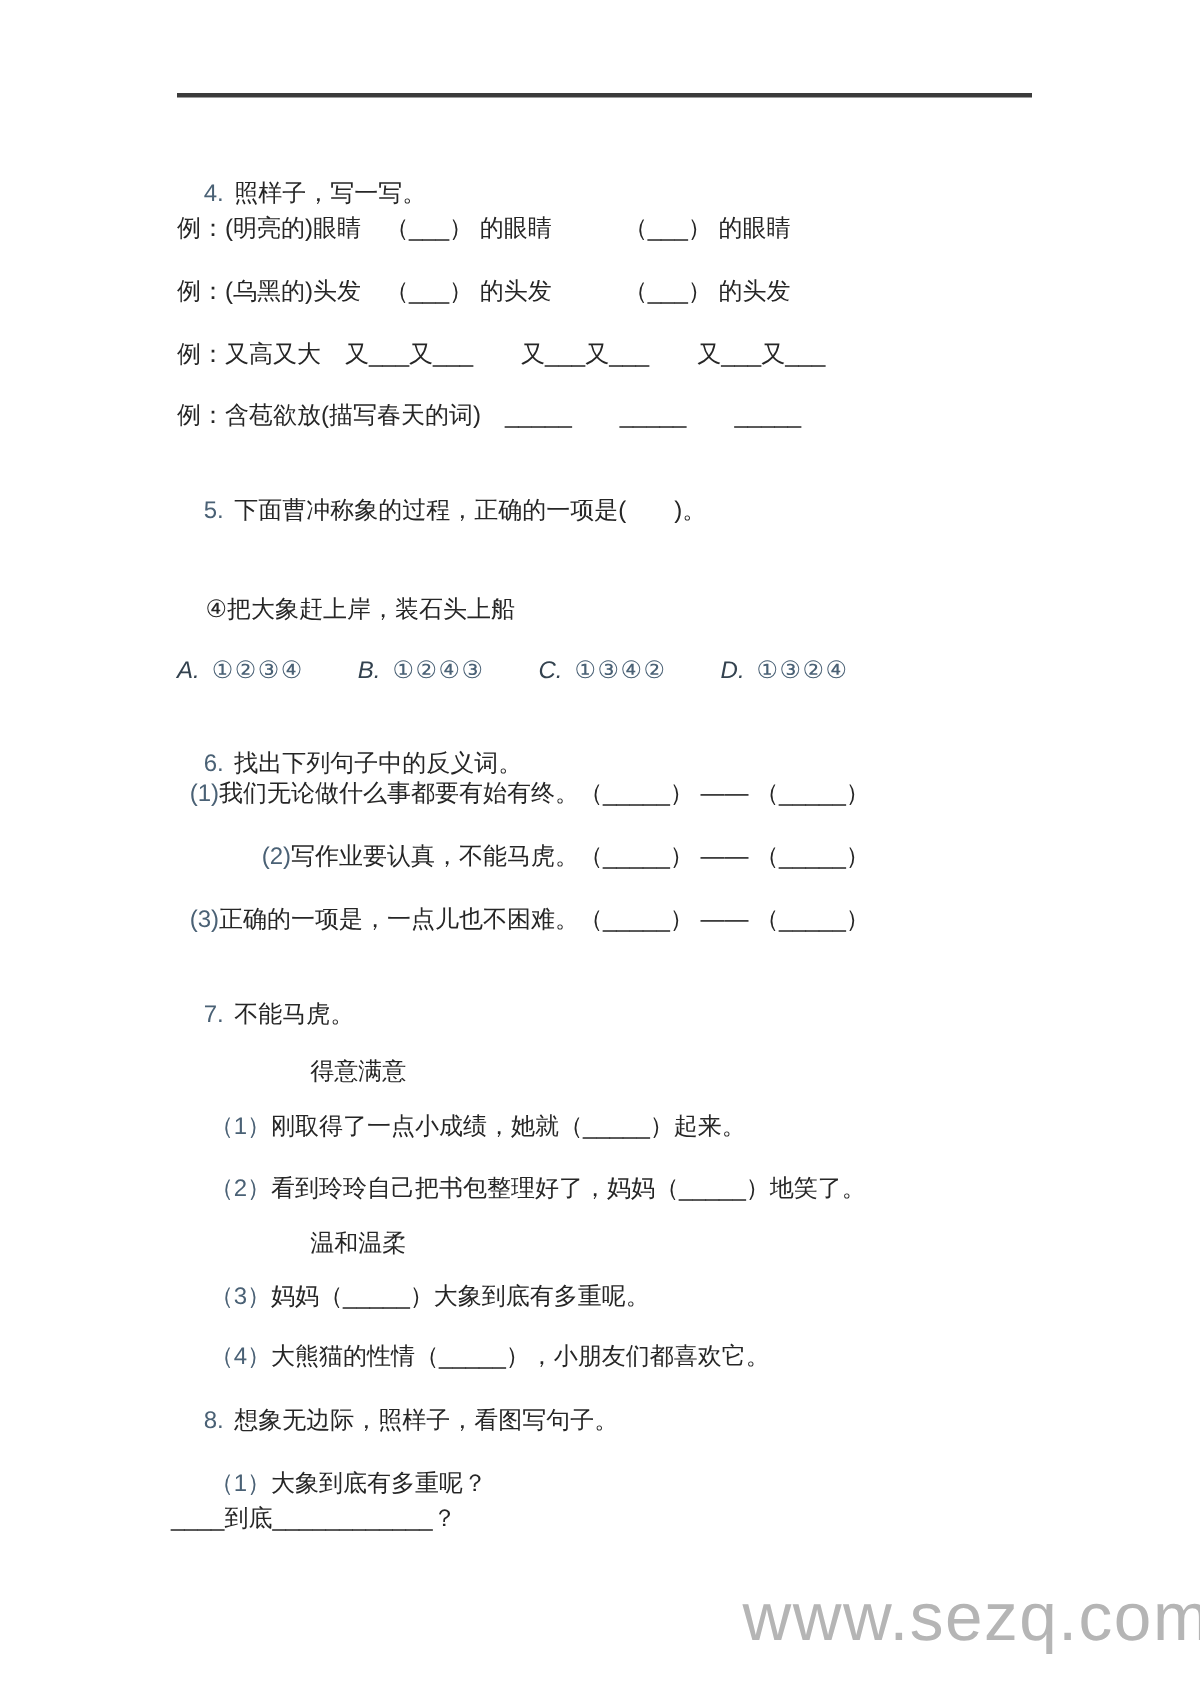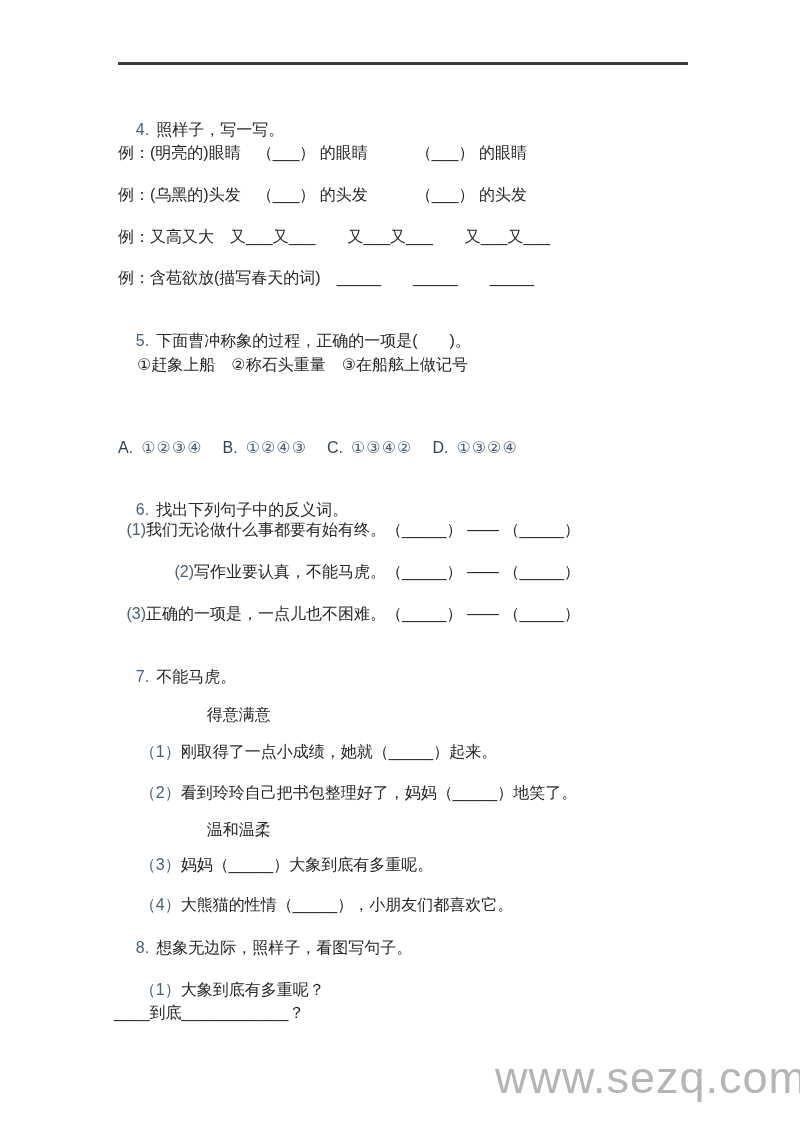--- a/index.html
+++ b/index.html
@@ -17,21 +17,21 @@
   .num-sm{color:#4a6175;white-space:pre;}
   
   .r-q4t{top:101px}
   .r-q4e1{top:143px}
   .r-q4e2{top:185px}
   .r-q4e3{top:227px}
   .r-q4e4{top:268px}
   .r-q5t{top:312px}
   .r-q5s1{top:355px}
   .r-q5s2{top:397px}
-  .r-q5o{top:438px;display:flex;gap:20px;}
+  .r-q5o{top:438px;display:flex;gap:36px;font-style:italic;}
   .r-q6t{top:481px}
   .r-q6i1{top:520px}
   .r-q6i2{top:562px}
   .r-q6i3{top:604px}
   .r-q7t{top:648px}
   .r-q7p1{top:686px}
   .r-q7i1{top:723px}
   .r-q7i2{top:764px}
   .r-q7p2{top:801px}
   .r-q7i3{top:836px}
@@ -62,21 +62,21 @@
     <span class="num">4.</span><span>照样子，写一写。</span>
   </div>
   <div class="line r-q4e1">例：(明亮的)眼睛　（___） 的眼睛　　　（___） 的眼睛</div>
   <div class="line r-q4e2">例：(乌黑的)头发　（___） 的头发　　　（___） 的头发</div>
   <div class="line r-q4e4">例：含苞欲放(描写春天的词)　_____　　_____　　_____</div>
   <div class="line r-q4e3">例：又高又大　又___又___　　又___又___　　又___又___</div>
 
   <div class="line r-q5t">
     <span class="num">5.</span><span>下面曹冲称象的过程，正确的一项是(　　)。</span>
   </div>
-  <div class="line indent r-q5s1">①赶象上船　②称石头重量　③在船舷上做记号</div>
+  <div class="line indent r-q5s2">④把大象赶上岸，装石头上船</div>
   <div class="line r-q5o">
     <span class="opt"><span class="lbl">A.</span><span class="val">①②③④</span></span>
     <span class="opt"><span class="lbl">B.</span><span class="val">①②④③</span></span>
     <span class="opt"><span class="lbl">C.</span><span class="val">①③④②</span></span>
     <span class="opt"><span class="lbl">D.</span><span class="val">①③②④</span></span>
   </div>
 
   <div class="line r-q6t">
     <span class="num">6.</span><span>找出下列句子中的反义词。</span>
   </div>

